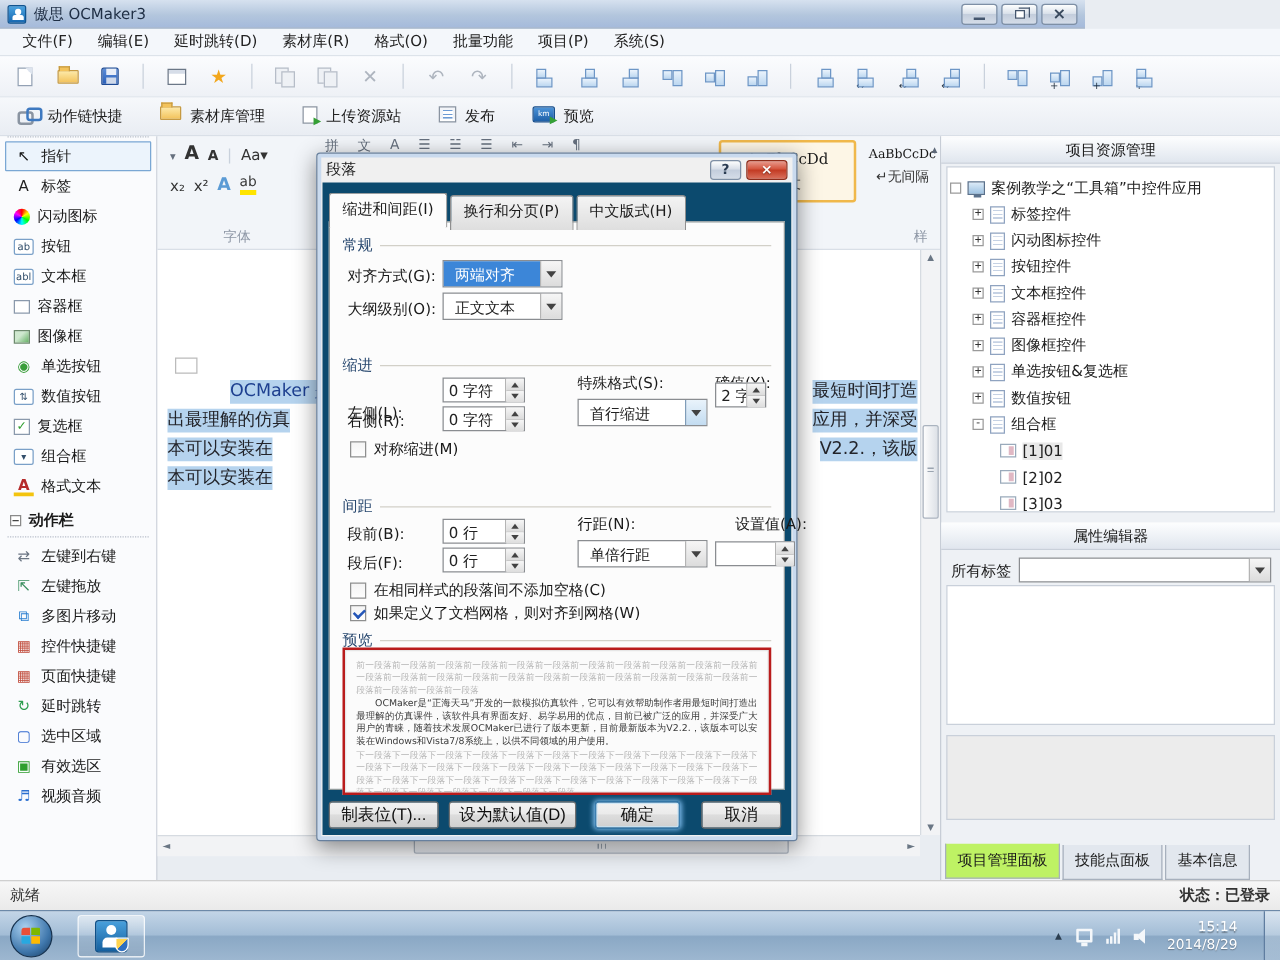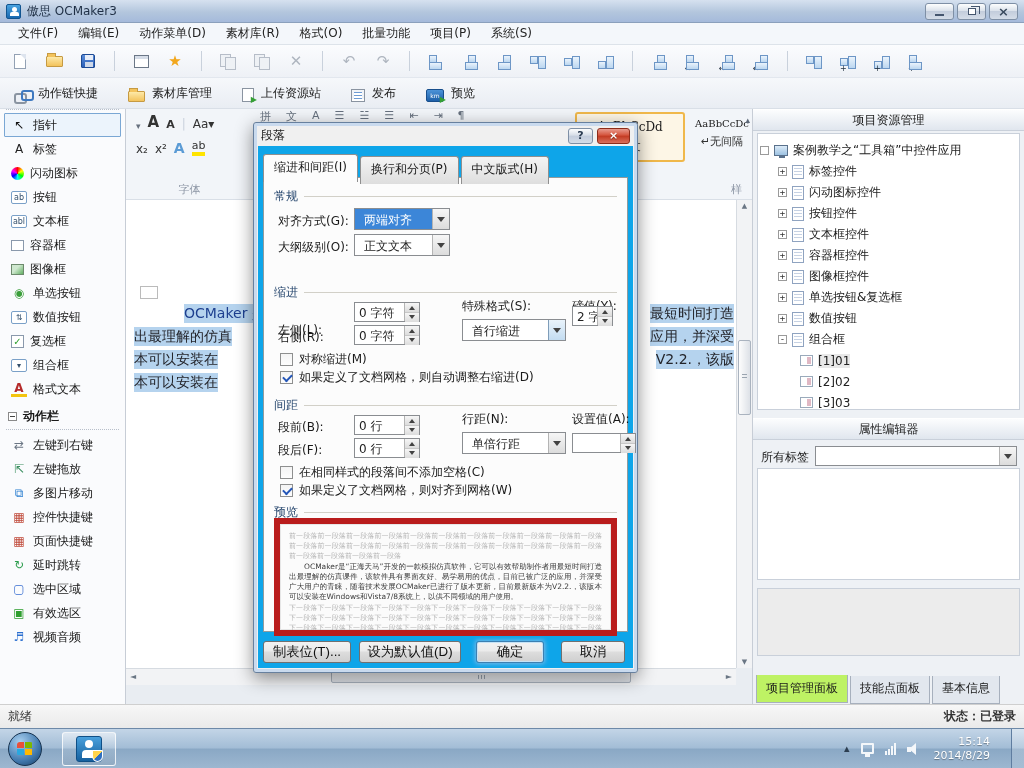--- a/index.html
+++ b/index.html
@@ -1,20 +1,20 @@
 <!DOCTYPE html>
 <html><head>
 <meta charset="utf-8">
 <style>
   * { box-sizing: border-box; margin: 0; padding: 0; }
   html,body { width:1024px; height:768px; }
   body { font-family:"DejaVu Sans","Liberation Sans",sans-serif; position:relative; overflow:hidden; background:#e9edf2; font-size:12px; color:#222; }
 
   
-  #titlebar { position:absolute; left:0; top:0; width:1024px; height:23px;
+  #titlebar { position:absolute; left:0; top:0; width:868px; height:23px;
     background:linear-gradient(#d6e1ef,#b3c6dd 55%,#a5badb); border-bottom:1px solid #8ba0bc;
     display:flex; align-items:center; padding:0 6px; color:#1e2e44; }
   .appico { width:15px; height:15px; background:linear-gradient(#4aa3e0,#1868b0); border-radius:2px; margin-right:6px; position:relative; border:1px solid #11548f;}
   .appico::before { content:""; position:absolute; left:5px; top:2px; width:5px; height:5px; background:#fff; border-radius:50%; }
   .appico::after  { content:""; position:absolute; left:3px; bottom:2px; width:9px; height:4px; background:#fff; border-radius:2px 2px 0 0; }
   .winbtns { margin-left:auto; display:flex; gap:3px; }
   .winbtn { width:29px; height:17px; border:1px solid #7e8fa5; border-radius:3px;
     background:linear-gradient(#fdfefe,#dbe2eb 45%,#c3cddc 50%,#d5dde8);
     display:flex; align-items:center; justify-content:center; color:#3a4a5e; }
   .winbtn .minbar { width:9px; height:0; border-bottom:2px solid #45566e; margin-top:7px; }
@@ -54,21 +54,21 @@
   .i-al.a3::before { left:auto; right:2px; } .i-al.a3::after { left:auto; right:2px; }
   .i-al.a4::before { left:1px; top:2px; } .i-al.a4::after { left:9px; top:2px; width:6px; height:11px; }
   .i-al.a5::before { left:1px; top:4px; } .i-al.a5::after { left:9px; top:2px; width:6px; height:11px; }
   .i-al.a6::before { left:1px; top:7px; } .i-al.a6::after { left:9px; top:2px; width:6px; height:11px; }
   .i-al .mk { position:absolute; bottom:-4px; left:1px; font-size:8px; color:#22303f; line-height:1; }
 
   
   #toolbar2 { position:absolute; left:0; top:78px; width:1024px; height:31px;
     background:linear-gradient(#f6f8fb,#e9edf3); border-bottom:1px solid #d9dfe7;
     display:flex; align-items:center; padding-left:14px; gap:30px; }
-  .qitem { display:flex; align-items:flex-end; gap:7px; }
+  .qitem { display:flex; align-items:flex-start; gap:7px; }
   .i-chain { position:relative; width:17px; height:13px; }
   .i-chain::before, .i-chain::after { content:""; position:absolute; width:9px; height:7px; border-radius:3px; }
   .i-chain::before { left:0; top:4px; border:2px solid #8a94a1; }
   .i-chain::after  { left:7px; top:1px; border:2px solid #3e79c0; }
   .i-upload { width:12px; height:14px; background:#fff; border:1px solid #8a94a1; position:relative; }
   .i-upload::after { content:"▶"; position:absolute; right:-4px; bottom:-3px; font-size:8px; color:#35a035; }
   .i-publish { width:14px; height:13px; background:#fff; border:1px solid #8a94a1;
     box-shadow:inset 0 -2px 0 #fff; background-image:repeating-linear-gradient(#fff 0 2px,#6d9bd4 2px 3px); background-clip:content-box; padding:2px; }
   .i-preview { width:18px; height:13px; background:linear-gradient(#4c93d8,#1d5fa8); border:1px solid #174e8c; border-radius:2px; position:relative; color:#fff; font-size:6px; display:flex; align-items:center; justify-content:center; }
   .i-preview::after { content:"▶"; position:absolute; right:-3px; bottom:-3px; font-size:8px; color:#35a035; }
@@ -127,21 +127,21 @@
   #dlg { position:absolute; left:253px; top:122px; width:385px; height:551px; z-index:50;
     background:#f0f0f0; border:1px solid #67809e; border-radius:3px;
     box-shadow:0 5px 18px rgba(0,0,0,.45), inset 0 0 0 3px #c9daee; }
   .dlg-title { height:23px; display:flex; align-items:center; padding:2px 7px 0; color:#1a1a1a; }
   .dlg-help { margin-left:auto; width:25px; height:16px; border:1px solid #7e8fa5; border-radius:3px;
     background:linear-gradient(#fdfefe,#d7dee8 45%,#c3cddc 50%,#d5dde8); font-weight:bold; font-size:11px; color:#2b3c52;
     display:flex; align-items:center; justify-content:center; }
   .dlg-close { width:33px; height:16px; margin-left:4px; border:1px solid #8e2c1a; border-radius:3px;
     background:linear-gradient(#e89b8e,#d4533c 45%,#c23a22 50%,#d9705c); color:#fff; font-weight:bold; font-size:11px;
     display:flex; align-items:center; justify-content:center; text-shadow:0 1px 1px rgba(0,0,0,.4); }
-  .dlg-body { position:absolute; left:4px; right:4px; top:23px; bottom:4px; background:#0ea5e9; }
+  .dlg-body { position:absolute; left:4px; right:4px; top:23px; bottom:4px; background:#0c4a6e; }
   .tabs { position:absolute; left:5px; top:8px; display:flex; z-index:3; }
   .tab { padding:4px 10px 3px; border:1px solid #8f8f8f; border-bottom:none; border-radius:3px 3px 0 0;
     background:linear-gradient(#f4f4f4,#dedede); margin-right:2px; color:#1a1a1a; position:relative; top:2px; }
   .tab.active { background:#fcfcfc; top:0; padding-bottom:6px; z-index:4; }
   .tabpanel { position:absolute; left:5px; right:5px; top:31px; bottom:36px; background:#fcfcfc; border:1px solid #919b9c; z-index:2; }
   .ghead { position:absolute; left:10px; right:10px; display:flex; align-items:center; gap:6px; color:#27476e; }
   .ghead::after { content:""; flex:1; border-top:1px solid #d2d0c8; }
   .flabel { position:absolute; color:#1a1a1a; white-space:nowrap; }
   .combo { position:absolute; height:22px; background:#fff; border:1px solid #8a8d91; display:flex; }
   .combo .val { flex:1; padding:3px 9px; white-space:nowrap; overflow:hidden; }
@@ -153,21 +153,21 @@
   .combo .val.selval { background:#3c86d8; color:#fff; }
   .spin { position:absolute; height:20px; background:#fff; border:1px solid #8a8d91; display:flex; }
   .spin .val { flex:1; padding:2px 4px; white-space:nowrap; overflow:hidden; }
   .spin .ud { width:15px; display:flex; flex-direction:column; border-left:1px solid #b4b4b4; }
   .spin .ud span { flex:1; display:flex; align-items:center; justify-content:center; background:linear-gradient(#f6f6f6,#dcdcdc); }
   .spin .ud span:first-child { border-bottom:1px solid #c8c8c8; }
   .cbrow { position:absolute; display:flex; align-items:center; gap:6px; color:#1a1a1a; white-space:nowrap; }
   .cb { width:13px; height:13px; border:1px solid #8e8f8f; background:linear-gradient(#f4f4f4,#fdfdfd); position:relative; flex:0 0 13px; }
   .cb.checked::after { content:""; position:absolute; left:2px; top:2px; width:7px; height:4px;
     border-left:2px solid #2456b8; border-bottom:2px solid #2456b8; transform:rotate(-45deg); }
-  .prevbox { position:absolute; left:10px; right:10px; border:6px solid #b91c1c; box-shadow:inset 0 0 0 1px #e6e6e6;
+  .prevbox { position:absolute; left:10px; right:10px; border:2px solid #b91c1c; box-shadow:inset 0 0 0 1px #e6e6e6;
     background:#fbfbfb; padding:7px 9px; overflow:hidden; text-align:justify; }
   .pgray { font-size:7px; line-height:10px; color:#b6b6b6; word-break:break-all; }
   .psample { font-size:7.5px; line-height:10px; color:#3a3a3a; text-indent:15px; word-break:break-all; margin:1px 0; }
   .dbtn { position:absolute; height:22px; border:1px solid #707070; border-radius:3px;
     background:linear-gradient(#f2f2f2,#ebebeb 45%,#dddddd 50%,#cfcfcf);
     display:flex; align-items:center; justify-content:center; color:#111; }
   .dbtn.default { border-color:#3c7fb1; box-shadow:0 0 4px 1px #7ab8e8, inset 0 0 0 1px #c5e3f6; }
 
   
   #rpanel { position:absolute; left:752px; top:109px; width:272px; height:595px; background:#eef1f5; border-left:1px solid #c7cdd6; }
@@ -244,21 +244,21 @@
     <span class="winbtn close">
         <span>×</span>
       </span>
   </span>
 </div>
 
 <div id="menubar">
 
 <span class="menu-item"><span>文件(F)</span></span>
     <span class="menu-item"><span>编辑(E)</span></span>
-    <span class="menu-item"><span>动作菜单(D)</span></span>
+    <span class="menu-item"><span>延时跳转(D)</span></span>
     <span class="menu-item"><span>素材库(R)</span></span>
     <span class="menu-item"><span>格式(O)</span></span>
     <span class="menu-item"><span>批量功能</span></span>
     <span class="menu-item"><span>项目(P)</span></span>
     <span class="menu-item"><span>系统(S)</span></span>
   </div>
 
 <div id="toolbar1">
   <span class="tbtn">
       <span class="i-page"></span>
@@ -616,24 +616,20 @@
             </span>
             <span>
               <i class="tri-dn"></i>
             </span>
           </span>
       </div>
       <div class="cbrow" style="left:16px;top:173px">
         <span class="cb"></span>
         <span>对称缩进(M)</span>
       </div>
-      <div class="cbrow" style="left:16px;top:191px">
-        <span class="cb checked"></span>
-        <span>如果定义了文档网格，则自动调整右缩进(D)</span>
-      </div>
 
       <div class="ghead" style="top:219px">
           <span>间距</span>
         </div>
       <span class="flabel" style="left:14px;top:241px">段前(B):</span>
       <div class="spin" style="left:90px;top:237px;width:66px">
         <span class="val">0 行</span>
         <span class="ud">
             <span>
               <i class="tri-u"></i>
@@ -655,21 +651,21 @@
             </span>
           </span>
       </div>
       <span class="flabel" style="left:198px;top:233px">行距(N):</span>
       <div class="combo" style="left:198px;top:254px;width:104px">
         <span class="val">单倍行距</span>
         <span class="cbtn">
             <span class="tri-d"></span>
           </span>
       </div>
-      <span class="flabel" style="left:308px;top:233px">设置值(A):</span>
+      <span class="flabel" style="left:324px;top:233px">设置值(A):</span>
       <div class="spin" style="left:308px;top:255px;width:64px">
         <span class="val"></span>
         <span class="ud">
             <span>
               <i class="tri-u"></i>
             </span>
             <span>
               <i class="tri-dn"></i>
             </span>
           </span>

